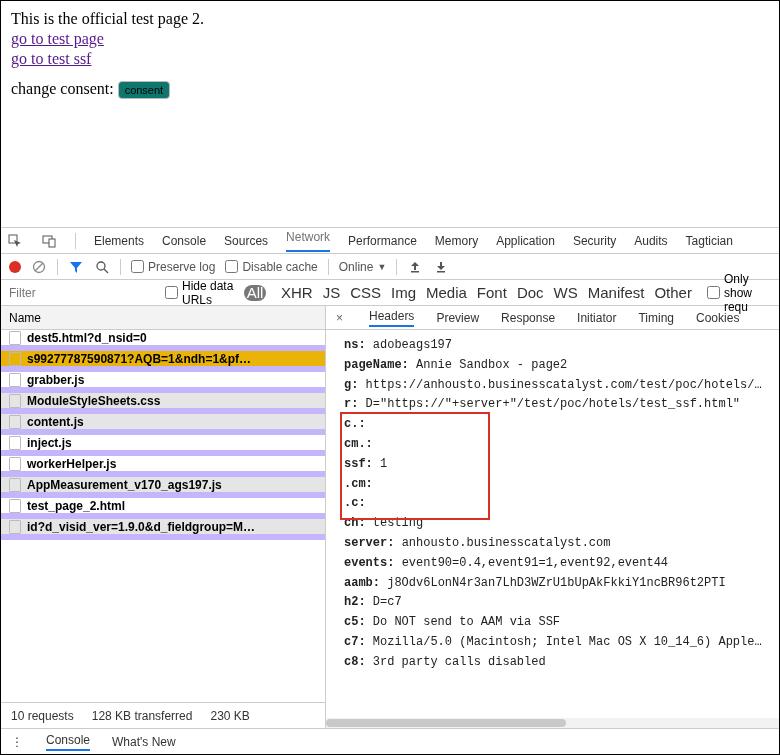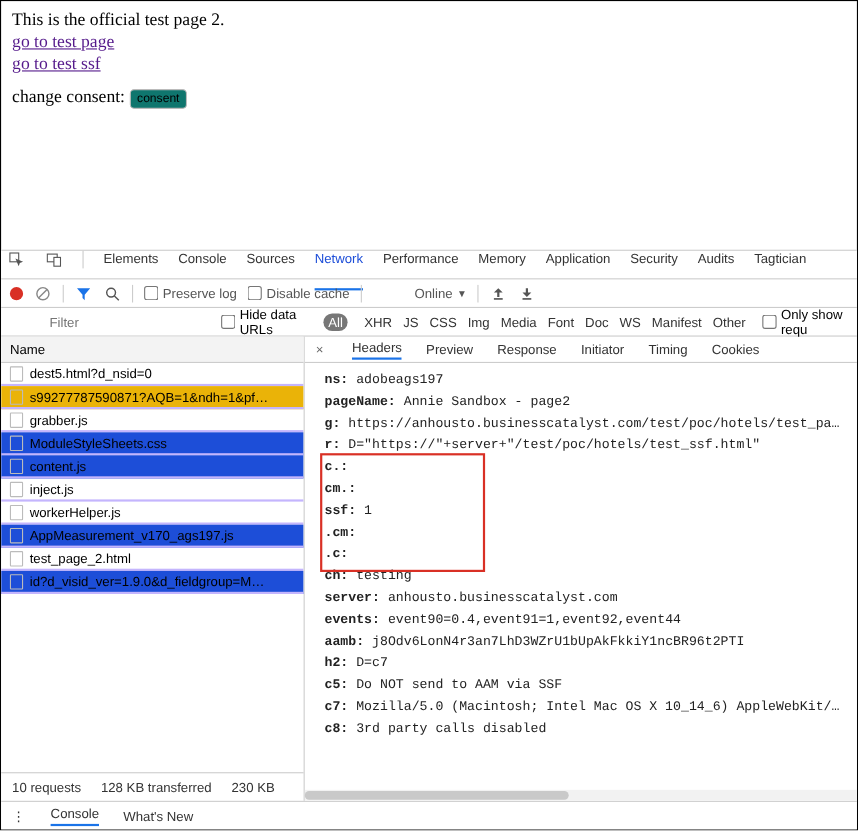--- a/index.html
+++ b/index.html
@@ -5,44 +5,44 @@
   * { box-sizing: border-box; }
   html, body { margin: 0; padding: 0; font-family: Helvetica, Arial, sans-serif; font-size: 12px; }
   .frame { width: 780px; height: 755px; border: 1px solid #000; position: relative; display: flex; flex-direction: column; overflow: hidden; background:#fff;}
   .page-content { padding: 8px 10px; font-family: "Times New Roman", serif; font-size: 16px; line-height: 1.25; }
   .page-content a { color: #551A8B; text-decoration: underline; }
   .page-content .row2 { margin-top: 10px; }
   .btn-consent { font-family: Helvetica, Arial, sans-serif; font-size: 11px; padding: 2px 6px; border: 1px solid #bbb; border-radius: 4px; background: #0f766e; }
   .spacer { flex: 0 0 120px; }
   
   .devtools { flex:1; display:flex; flex-direction:column; border-top:1px solid #ccc; background:#fff; min-height:0;}
-  .tabbar { display:flex; align-items:flex-start; border-bottom:1px solid #ccc; height:26px; padding:0 6px; gap:18px; color:#333; }
+  .tabbar { display:flex; align-items:center; border-bottom:1px solid #ccc; height:26px; padding:0 6px; gap:18px; color:#333; }
   .tabbar .tab { cursor:pointer; color:#333; }
-  .tabbar .tab.active { color:#1d4ed8; border-bottom:2px solid #1a73e8; padding-bottom:20px; margin-bottom:-1px;}
+  .tabbar .tab.active { color:#737373; border-bottom:2px solid #1a73e8; padding-bottom:6px; margin-bottom:-1px;}
   .ico { display:inline-flex; align-items:center; justify-content:center; width:16px; height:16px; }
   .toolbar { display:flex; align-items:center; gap:10px; height:26px; border-bottom:1px solid #ccc; padding:0 8px; color:#555;}
   .rec { width:12px; height:12px; border-radius:50%; background:#d93025; }
   .sep { width:1px; height:16px; background:#ccc; }
   .funnel { color:#1a73e8; }
   .cb { display:inline-flex; align-items:center; gap:4px; }
   .cb input { margin:0; }
-  .sel-online { display:inline-flex; align-items:center; gap:4px;margin-left:38px; }
+  .sel-online { display:inline-flex; align-items:center; gap:4px; }
   .tri { font-size:9px; color:#555; }
   .filterbar { display:flex; align-items:center; gap:10px; height:26px; border-bottom:1px solid #ccc; padding:0 4px;}
-  .filterbar input[type=text]{ border:none; outline:none; width:150px; color:#888; font-size:12px; padding:4px;margin-left:36px;}
-  .pill { display:inline-flex; align-items:center; justify-content:center; min-width:22px; height:16px; border-radius:8px; font-size:12px; padding:0 5px;text-align:right;}
+  .filterbar input[type=text]{ border:none; outline:none; width:150px; color:#888; font-size:12px; padding:4px;}
+  .pill { display:inline-flex; align-items:center; justify-content:center; min-width:22px; height:16px; border-radius:8px; font-size:15px; padding:0 5px;text-align:right;}
   .pill.all { background:#777; color:#fff; }
   .pill.other { color:#333; }
   .filter-types { display:flex; align-items:center; }
   .main-split { flex:1; display:flex; min-height:0;}
-  .req-col { width:276px; border-right:1px solid #ccc; display:flex; flex-direction:column; }
+  .req-col { width:325px; border-right:1px solid #ccc; display:flex; flex-direction:column; }
   .req-head { height:24px; border-bottom:1px solid #ccc; display:flex; align-items:center; padding:0 8px; background:#f3f3f3;}
   .req-list { flex:1; overflow:hidden; }
-  .req-row { display:flex; align-items:center; gap:6px; height:21px; padding:0 8px; border-bottom:2px solid #c4b5fd; white-space:nowrap; overflow:hidden; text-overflow:ellipsis;}
-  .req-row.alt { background:#1d4ed8; }
+  .req-row { display:flex; align-items:center; gap:6px; height:21px; padding:0 8px; border-bottom:6px solid #c4b5fd; white-space:nowrap; overflow:hidden; text-overflow:ellipsis;font-weight:bold;}
+  .req-row.alt { background:#e5e5e5; }
   .req-row.sel { background:#eab308; }
   .file-ico { width:12px; height:14px; border:1px solid #bbb; border-radius:1px; position:relative;}
   .req-foot { height:26px; border-top:1px solid #ccc; display:flex; align-items:center; padding:0 10px; gap:18px; color:#333;}
   .detail { flex:1; display:flex; flex-direction:column; min-width:0;}
   .detail-tabs { height:24px; border-bottom:1px solid #ccc; display:flex; align-items:center; gap:22px; padding:0 10px;}
   .dtab { color:#333; cursor:pointer;}
   .dtab.active { color:#333; border-bottom:2px solid #1a73e8; padding-bottom:2px; margin-bottom:-1px;}
   .close-x { color:#666; margin-right:4px; cursor:pointer;}
   .detail-body { flex:1; overflow:hidden; padding:6px 12px 6px 18px; font-family: Liberation Mono, monospace; font-size:12px; line-height:1.65; color:#222; position:relative;}
   .kv { white-space:nowrap; overflow:hidden; text-overflow:ellipsis;}

